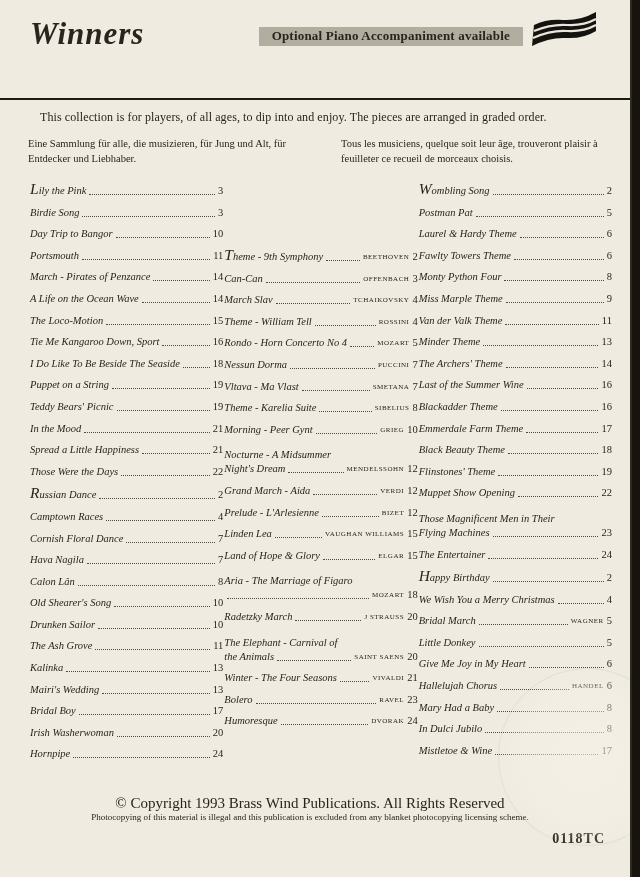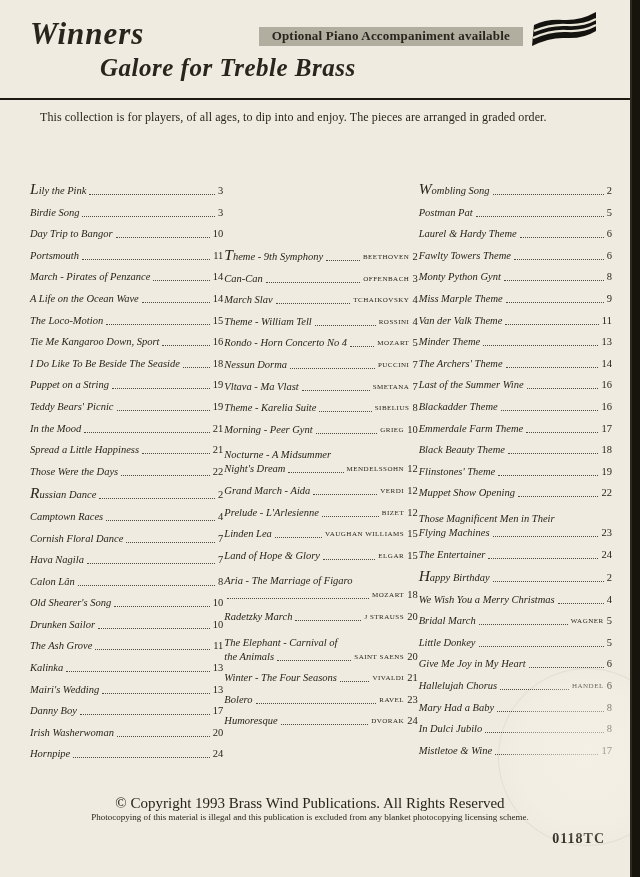--- a/index.html
+++ b/index.html
@@ -100,35 +100,38 @@
     box-shadow: inset 0 0 0 1px rgba(130,122,102,0.10);
     z-index: 5; pointer-events: none;
   }
 </style>
 </head>
 <body>
 
 <div class="page">
 
   <div class="title1">Winners</div>
-  <div class="title2">Galore for Treble Brass</div>
   <div class="accomp-note">Optional Piano Accompaniment available</div>
 
   <div class="logo">
     <svg width="72" height="42" viewBox="0 0 72 42" xmlns="http://www.w3.org/2000/svg">
       <path d="M4 36 Q22 27 38 28 Q55 29 68 21 L68 2 Q52 11 35 10 Q18 9 6 15 Z" fill="#15130f"></path>
       <path d="M6 21 Q23 14 39 15 Q55 16 68 9" stroke="#e9e5d8" stroke-width="2.2" fill="none"></path>
       <path d="M5 28 Q23 20 39 21 Q55 22 68 15" stroke="#e9e5d8" stroke-width="2.2" fill="none"></path>
     </svg>
   </div>
 
   <div class="rule"></div>
 
   <p class="intro-en">This collection is for players, of all ages, to dip into and enjoy. The pieces are arranged in graded order.</p>
 
+  <div class="translations">
+    <p>Eine Sammlung für alle, die musizieren, für Jung und Alt, für Entdecker und Liebhaber.</p>
+    <p>Tous les musiciens, quelque soit leur âge, trouveront plaisir à feuilleter ce recueil de morceaux choisis.</p>
+  </div>
 
   <div class="toc" id="toc-root">
       <div class="toc-col">
         <div class="toc-section">
           <div class="entry">
             <span class="piece-title"><span class="lead-cap">L</span>ily the Pink</span>
             <span class="leader"></span>
             <span class="page-num">3</span>
           </div>
           <div class="entry">
@@ -242,21 +245,21 @@
             <span class="piece-title">Kalinka</span>
             <span class="leader"></span>
             <span class="page-num">13</span>
           </div>
           <div class="entry">
             <span class="piece-title">Mairi's Wedding</span>
             <span class="leader"></span>
             <span class="page-num">13</span>
           </div>
           <div class="entry">
-            <span class="piece-title">Danny Boy</span>
+            <span class="piece-title">Bridal Boy</span>
             <span class="leader"></span>
             <span class="page-num">17</span>
           </div>
           <div class="entry">
             <span class="piece-title">Irish Washerwoman</span>
             <span class="leader"></span>
             <span class="page-num">20</span>
           </div>
           <div class="entry">
             <span class="piece-title">Hornpipe</span>
@@ -414,21 +417,21 @@
             <span class="piece-title">Laurel &amp; Hardy Theme</span>
             <span class="leader"></span>
             <span class="page-num">6</span>
           </div>
           <div class="entry">
             <span class="piece-title">Fawlty Towers Theme</span>
             <span class="leader"></span>
             <span class="page-num">6</span>
           </div>
           <div class="entry">
-            <span class="piece-title">Monty Python Gynt</span>
+            <span class="piece-title">Monty Python Four</span>
             <span class="leader"></span>
             <span class="page-num">8</span>
           </div>
           <div class="entry">
             <span class="piece-title">Miss Marple Theme</span>
             <span class="leader"></span>
             <span class="page-num">9</span>
           </div>
           <div class="entry">
             <span class="piece-title">Van der Valk Theme</span>

